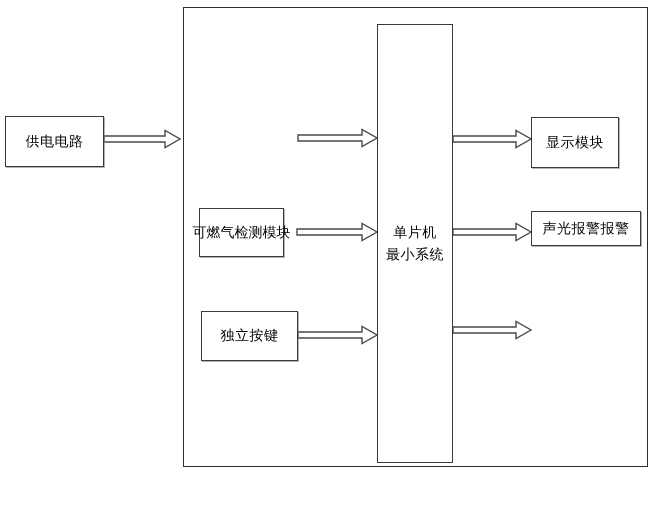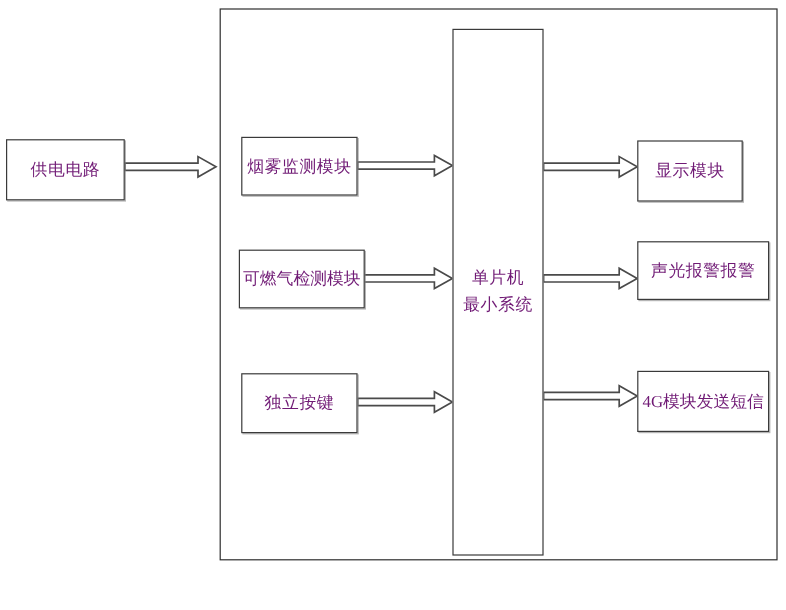--- a/index.html
+++ b/index.html
@@ -30,31 +30,31 @@
   }
   .box {
     position: absolute;
     background: #ffffff;
     border: 1.5px solid #3a3a3a;
     box-shadow: 1px 1px 0 rgba(120,120,120,0.55);
     display: flex;
     align-items: center;
     justify-content: center;
     font-size: 14px;
-    color: #701a75;
+    color: #000000;
     white-space: nowrap;
     letter-spacing: 0.5px;
   }
   .box-power   { left: 5px;   top: 116px; width: 99px;  height: 51px; }
   .box-smoke   { left: 201px; top: 114px; width: 97px;  height: 49px; }
-  .box-gas     { left: 199px; top: 208px; width: 105px;  height: 49px; letter-spacing: 0; }
+  .box-gas     { left: 199px; top: 208px; width: 85px;  height: 49px; letter-spacing: 0; }
   .box-keys    { left: 201px; top: 311px; width: 97px;  height: 50px; }
   .box-mcu     { left: 377px; top: 24px;  width: 76px;  height: 439px; flex-direction: column; line-height: 22px; box-shadow: none; }
   .box-display { left: 531px; top: 117px; width: 88px; height: 51px; }
-  .box-alarm   { left: 531px; top: 201px; width: 110px; height: 49px; }
+  .box-alarm   { left: 531px; top: 211px; width: 110px; height: 35px; }
   .box-sms     { left: 531px; top: 309px; width: 110px; height: 51px; letter-spacing: 0; }
   .caption {
     position: absolute;
     left: 237px; top: 474px;
     font-size: 16px;
     color: #000000;
     letter-spacing: 1px;
     white-space: nowrap;
   }
   .caption .space-mark {
@@ -83,23 +83,20 @@
     <path d="M453,229 H516 V223.5 L531,232 L516,240.5 V235 H453 Z"></path>
     <path d="M453,327 H516 V321.5 L531,330 L516,338.5 V333 H453 Z"></path>
   </svg>
 
   <div class="outer"></div>
 
   <div class="box box-power">
     <span>供电电路</span>
   </div>
 
-  <div class="box box-smoke">
-    <span>烟雾监测模块</span>
-  </div>
 
   <div class="box box-gas">
     <span>可燃气检测模块</span>
   </div>
 
   <div class="box box-keys">
     <span>独立按键</span>
   </div>
 
   <div class="box box-mcu">
@@ -108,18 +105,15 @@
   </div>
 
   <div class="box box-display">
     <span>显示模块</span>
   </div>
 
   <div class="box box-alarm">
     <span>声光报警报警</span>
   </div>
 
-  <div class="box box-sms">
-    <span>4G模块发送短信</span>
-  </div>
 
 
 </div>
 
 </body></html>

